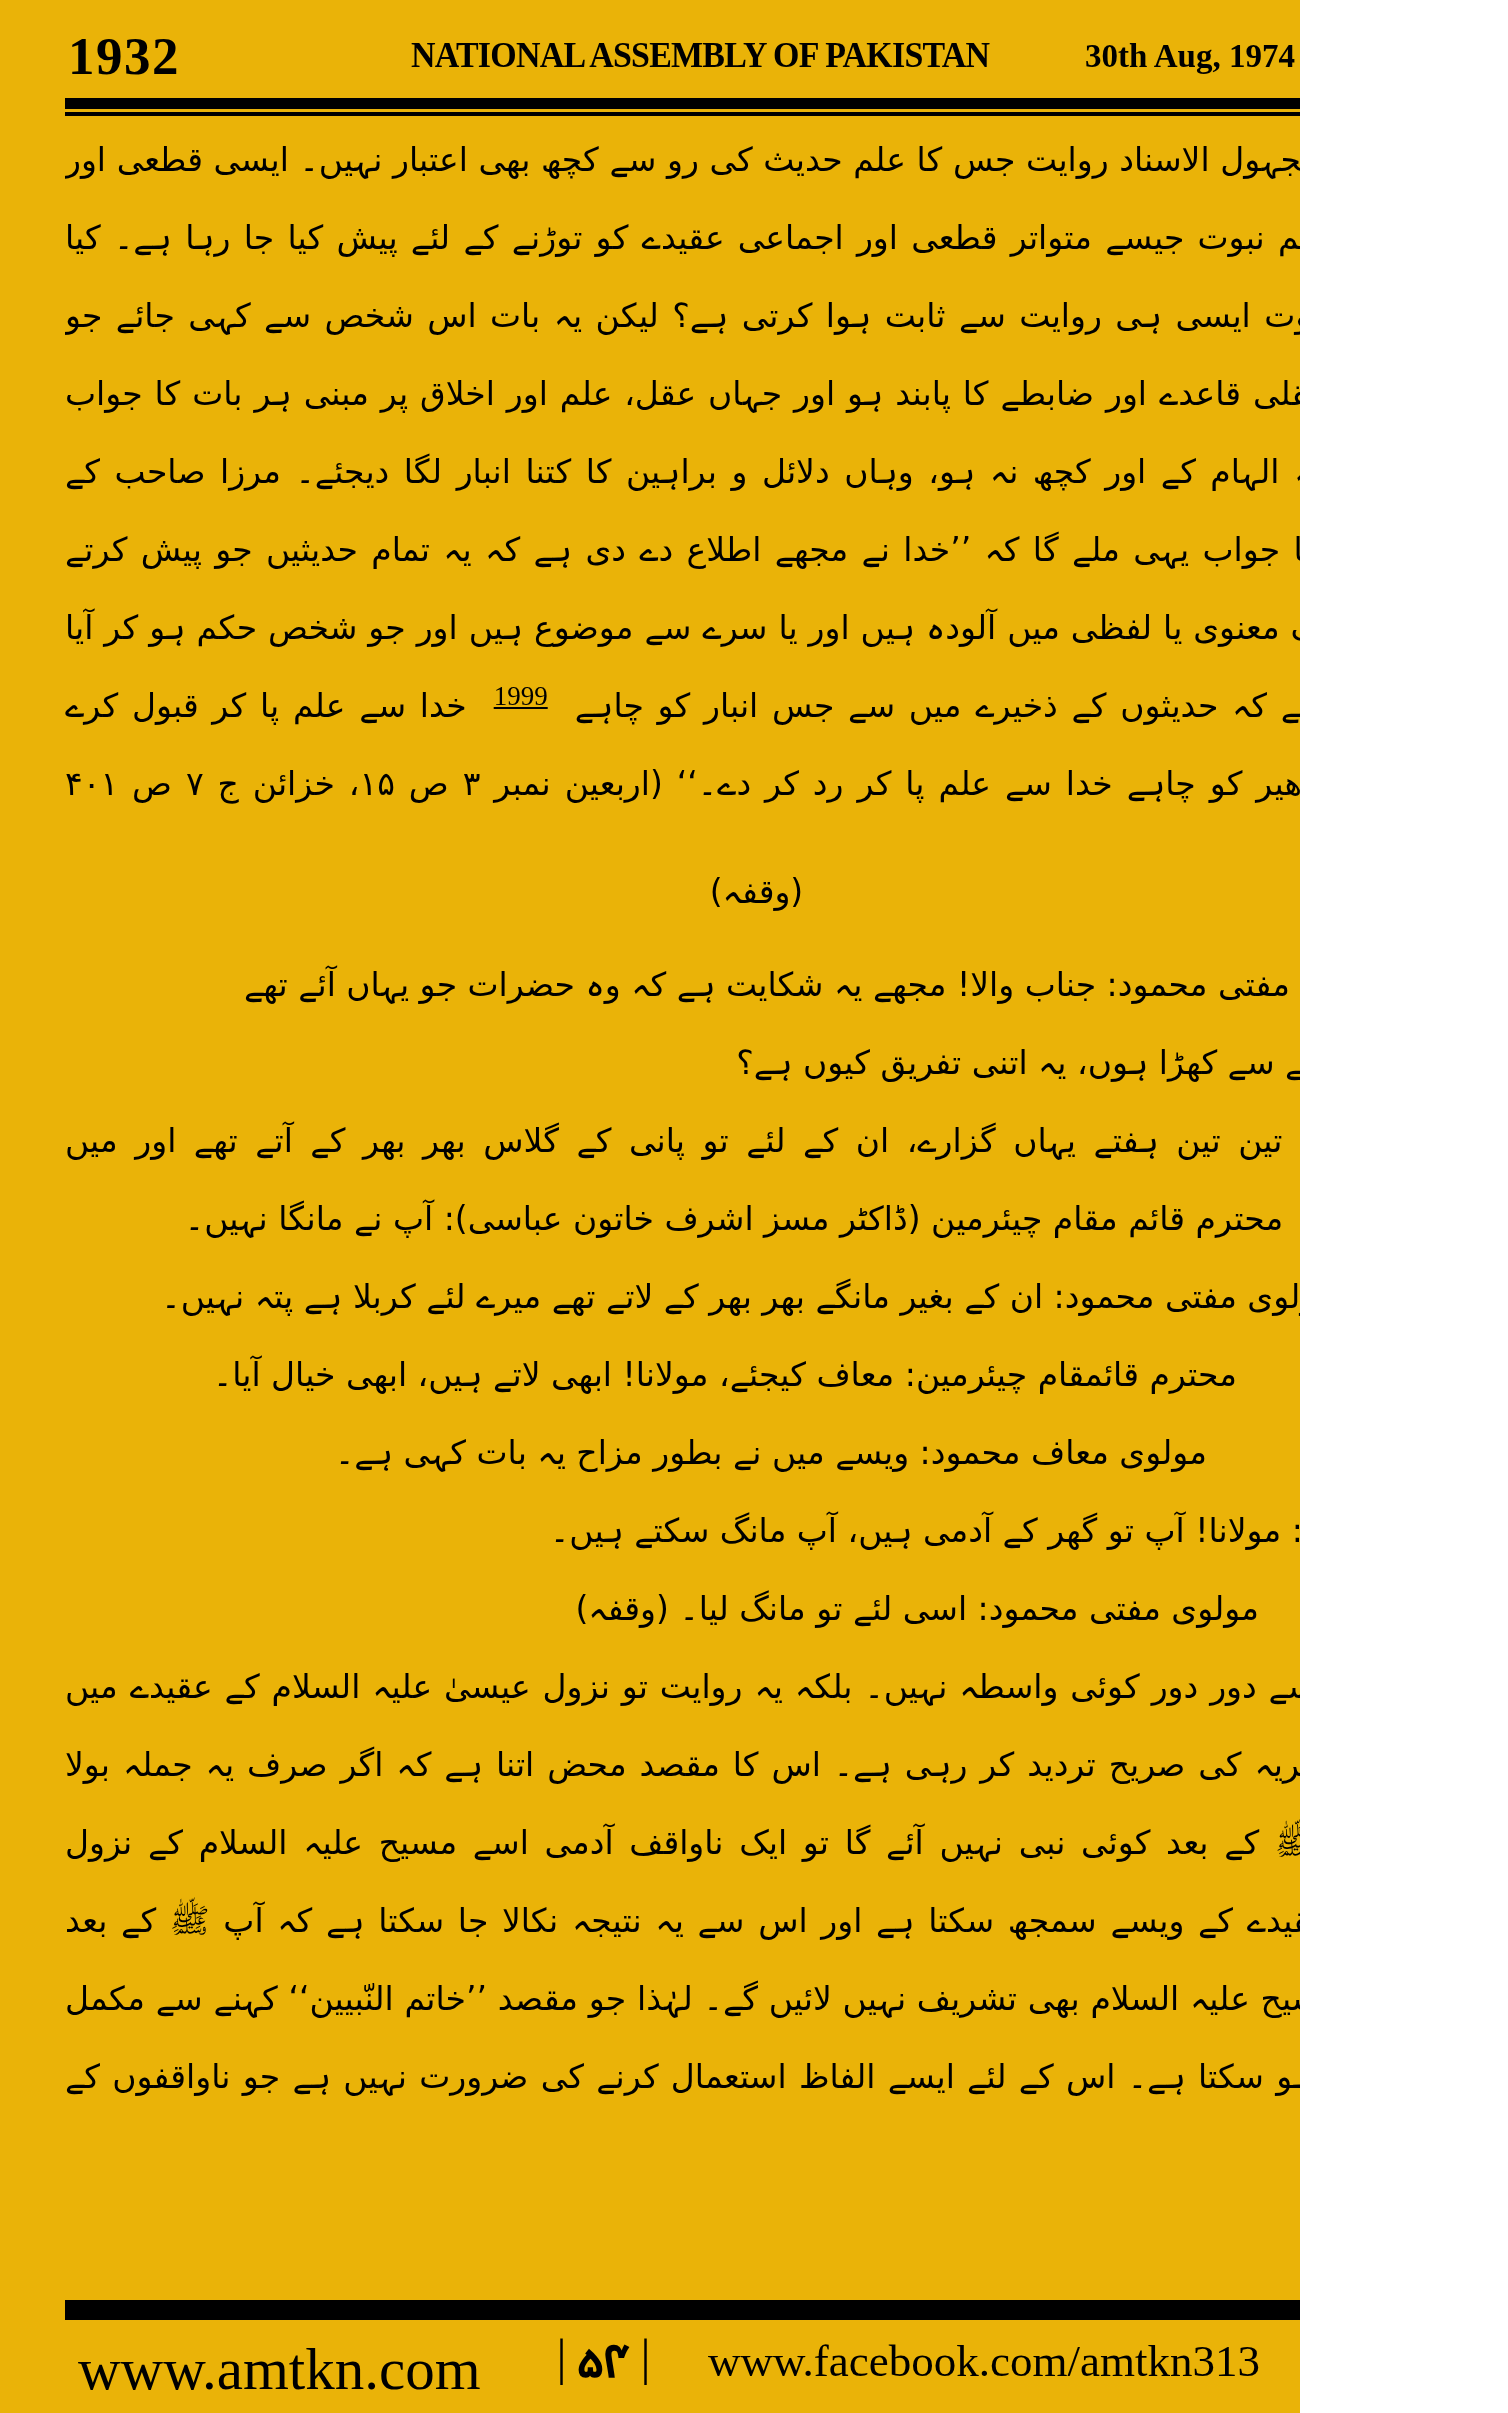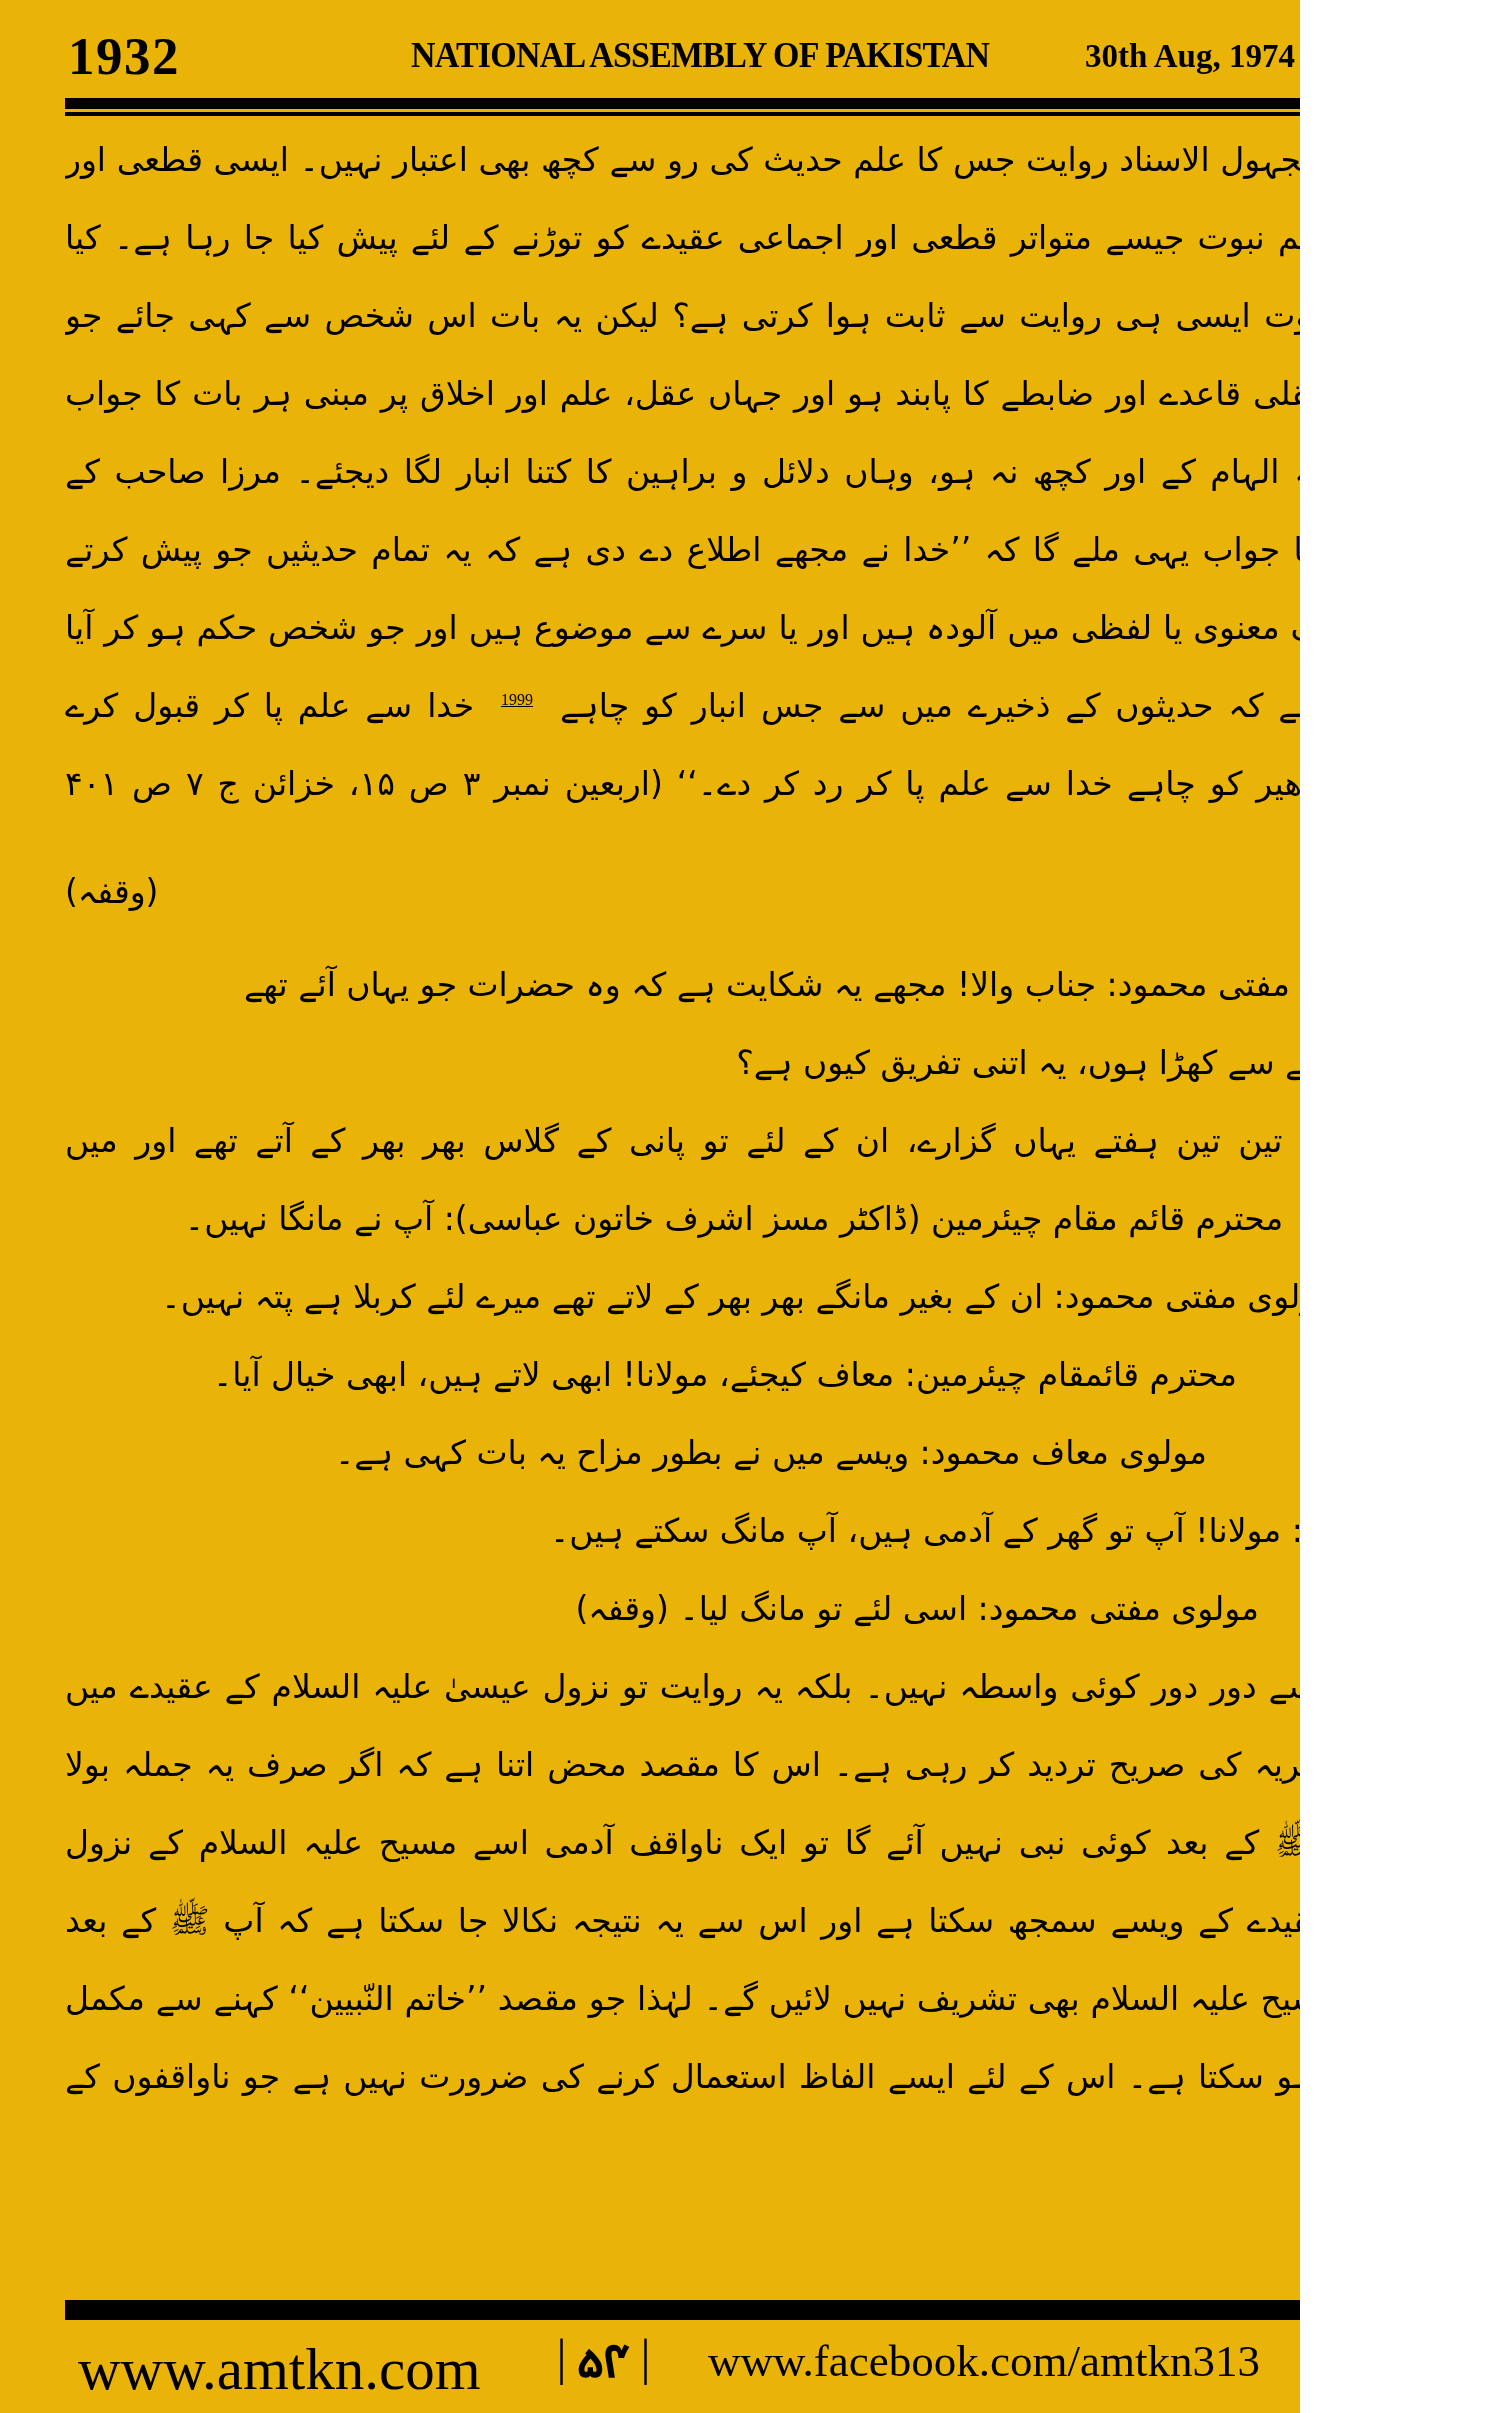--- a/index.html
+++ b/index.html
@@ -35,24 +35,24 @@
     position:absolute;left:65px;top:121px;width:1383px;
     font-family:"DejaVu Sans", sans-serif;
     font-size:33px;color:#000;
   }
   .bline{
     direction:rtl;height:78px;line-height:78px;
     overflow:hidden;white-space:nowrap;
   }
   .bline.justify{white-space:normal;text-align:justify;text-align-last:justify;}
   .bline.right{text-align:right;}
-  .bline.center{text-align:left;}
+  .bline.center{text-align:center;}
   .fnref{
     font-family:"Liberation Serif", serif;
-    font-size:16px;vertical-align:super;line-height:0;
+    font-size:27px;vertical-align:super;line-height:0;
     margin:0 27px;direction:ltr;unicode-bidi:embed;text-decoration:underline;
   }
   
   .foot-rule{position:absolute;left:65px;width:1385px;top:2300px;height:19.6px;background:#000;}
   .foot-left{
     position:absolute;left:78px;top:2335px;
     font-size:59px;font-weight:normal;white-space:nowrap;
   }
   .foot-page{
     position:absolute;left:528px;top:2331px;width:151px;

